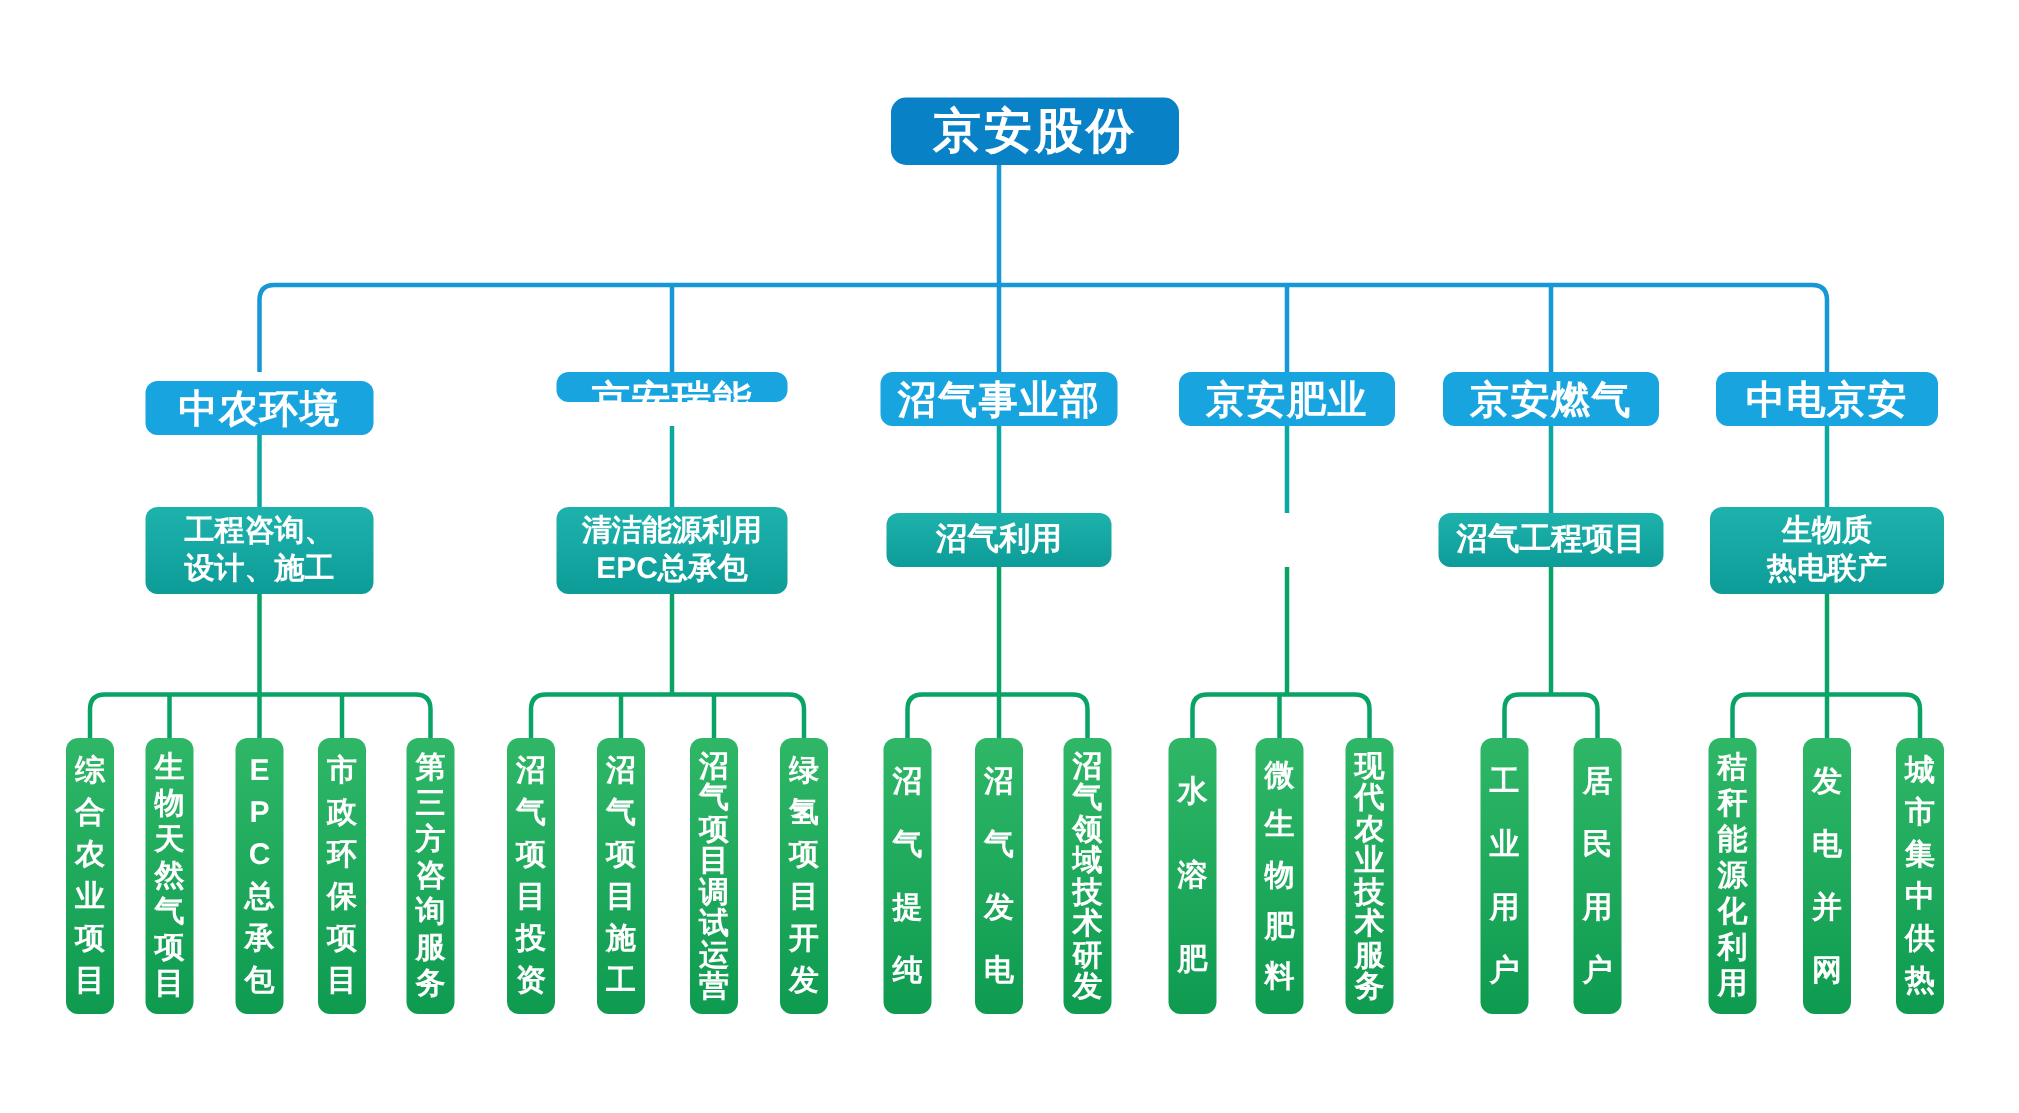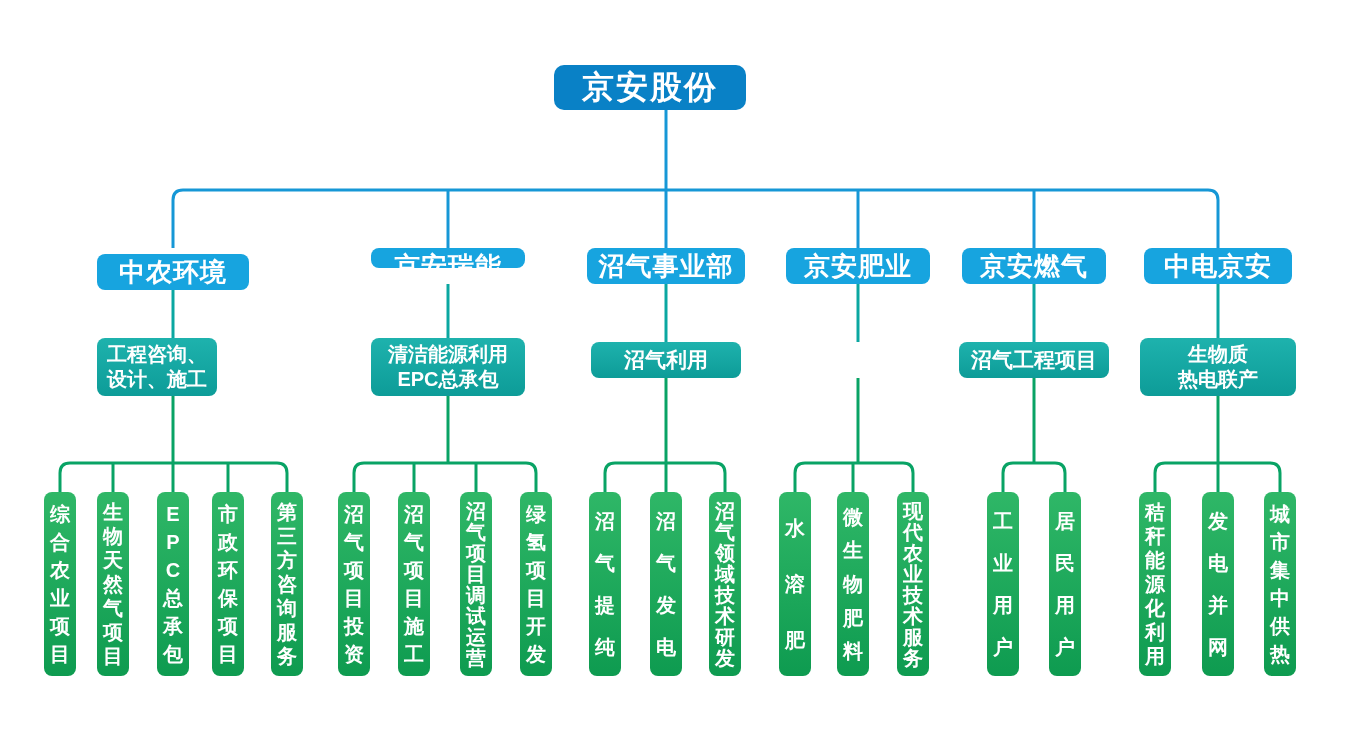--- a/index.html
+++ b/index.html
@@ -115,30 +115,30 @@
       <path d="M853,463 V492"></path>
 
       <path d="M1034,378 V463"></path>
       <path d="M1003,492 V473 Q1003,463 1013,463 H1055 Q1065,463 1065,473 V492"></path>
 
       <path d="M1218,396 V492"></path>
       <path d="M1155,492 V473 Q1155,463 1165,463 H1270 Q1280,463 1280,473 V492"></path>
     </g>
   </svg>
 
-  <div class="node node-root" style="left:554px; top:65px; width:192px; height:45px;">京安股份</div>
+  <div class="node node-root" style="left:594px; top:65px; width:192px; height:45px;">京安股份</div>
 
   <div class="node node-division" style="left:97px;  top:254px; width:152px; height:36px;">中农环境</div>
   <div class="node node-division" style="left:371px; top:248px; width:154px; height:20px;">京安瑞能</div>
   <div class="node node-division" style="left:587px; top:248px; width:158px; height:36px;">沼气事业部</div>
   <div class="node node-division" style="left:786px; top:248px; width:144px; height:36px;">京安肥业</div>
   <div class="node node-division" style="left:962px; top:248px; width:144px; height:36px;">京安燃气</div>
   <div class="node node-division" style="left:1144px;top:248px; width:148px; height:36px;">中电京安</div>
 
-  <div class="node node-function two-line" style="left:97px; top:338px; width:120px; height:58px;">
+  <div class="node node-function two-line" style="left:97px; top:338px; width:152px; height:58px;">
     <div>工程咨询、</div>
     <div>设计、施工</div>
   </div>
   <div class="node node-function two-line" style="left:371px; top:338px; width:154px; height:58px;">
     <div>清洁能源利用</div>
     <div>EPC总承包</div>
   </div>
   <div class="node node-function one-line" style="left:591px; top:342px; width:150px; height:36px;">沼气利用</div>
   <div class="node node-function one-line" style="left:959px; top:342px; width:150px; height:36px;">沼气工程项目</div>
   <div class="node node-function two-line" style="left:1140px; top:338px; width:156px; height:58px;">

